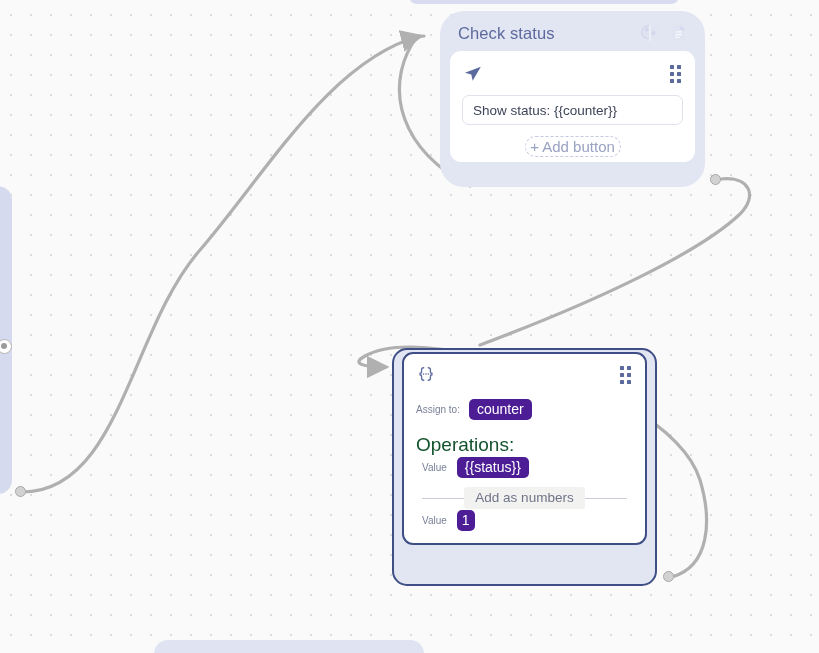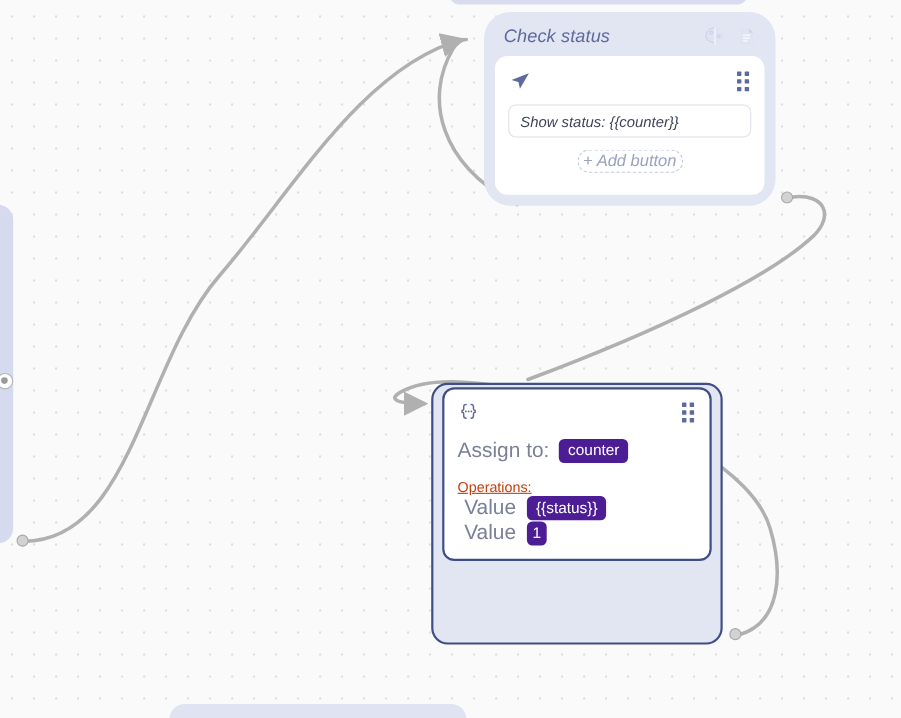--- a/index.html
+++ b/index.html
@@ -65,21 +65,21 @@
   .hdr-icon {
     width: 20px;
     height: 20px;
     display: block;
   }
 
   .node-body {
     background: #ffffff;
     border-radius: 11px;
     margin: 2px 10px 11px 10px;
-    padding: 12px 12px 20px 12px;
+    padding: 12px 12px 5px 12px;
     box-sizing: border-box;
     position: relative;
   }
 
   .body-toprow {
     display: flex;
     align-items: flex-start;
     justify-content: space-between;
     height: 22px;
   }
@@ -101,21 +101,20 @@
   }
 
   
   #node-check-status {
     left: 440px;
     top: 11px;
     width: 265px;
     height: 176px;
     background: #e2e5f2;
     border-radius: 24px;
-    font-style: italic;
   }
 
   .text-input {
     margin-top: 10px;
     width: 100%;
     height: 30px;
     border: 1px solid #dfe2ea;
     border-radius: 7px;
     background: #fff;
     box-sizing: border-box;
@@ -159,40 +158,39 @@
   }
 
   .field-row {
     display: flex;
     align-items: center;
     gap: 9px;
     margin-top: 13px;
   }
 
   .field-label {
-    font-size: 19px;
+    font-size: 10px;
     color: #7a8098;
   }
 
   .chip {
     background: #4c1d95;
     color: #ffffff;
     border-radius: 5px;
     padding: 2px 8px 3px 8px;
     font-size: 14px;
     line-height: 1.15;
     white-space: nowrap;
   }
   .chip.small { padding: 2px 5px 3px 5px; }
 
   .ops-label {
-    font-size: 13px;
-    color: #c2410c;
+    font-size: 19px;
+    color: #14532d;
     margin-top: 14px;
-    text-decoration: underline;
   }
 
   .value-row {
     display: flex;
     align-items: center;
     gap: 10px;
     margin-top: 1px;
     padding-left: 6px;
   }
 
@@ -389,20 +387,25 @@
         <span class="chip">counter</span>
       </div>
 
       <div class="ops-label">Operations:</div>
 
       <div class="value-row">
         <span class="field-label">Value</span>
         <span class="chip">{{status}}</span>
       </div>
 
+      <div class="divider-row">
+        <span class="divider-line"></span>
+        <span class="divider-chip">Add as numbers</span>
+        <span class="divider-line"></span>
+      </div>
 
       <div class="value-row">
         <span class="field-label">Value</span>
         <span class="chip small">1</span>
       </div>
     </div>
   </div>
 
 </div>
 

